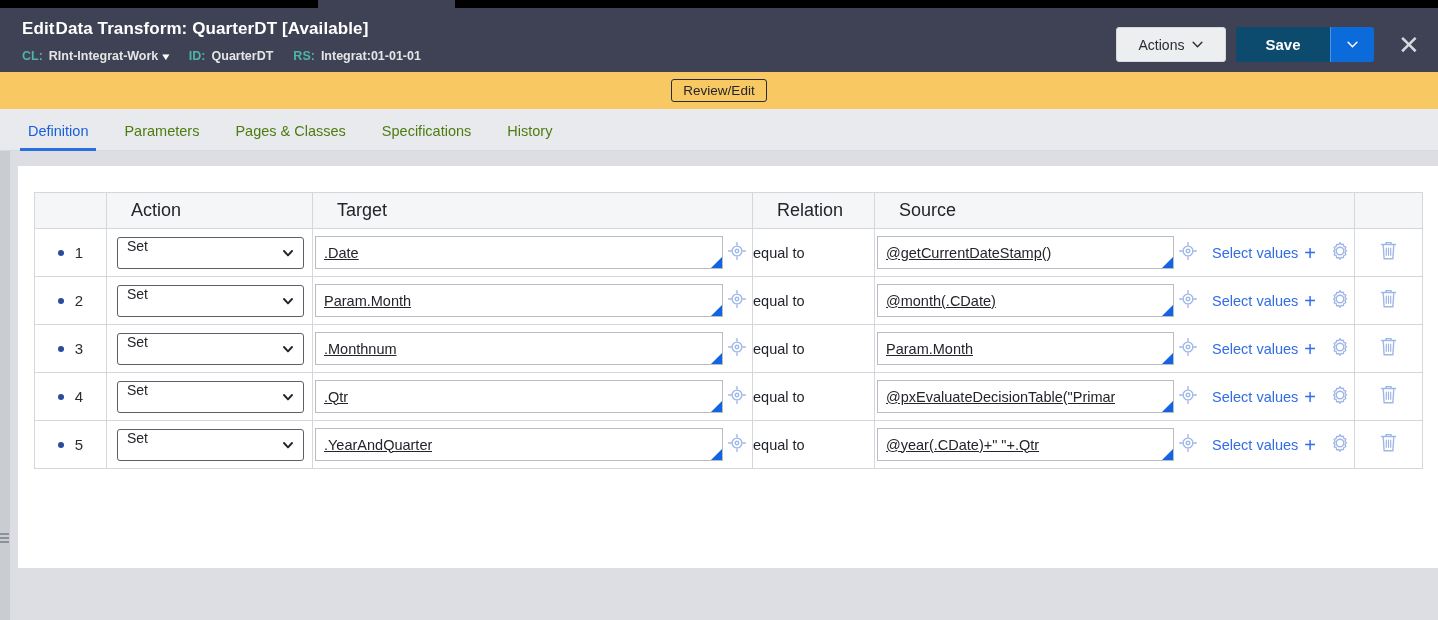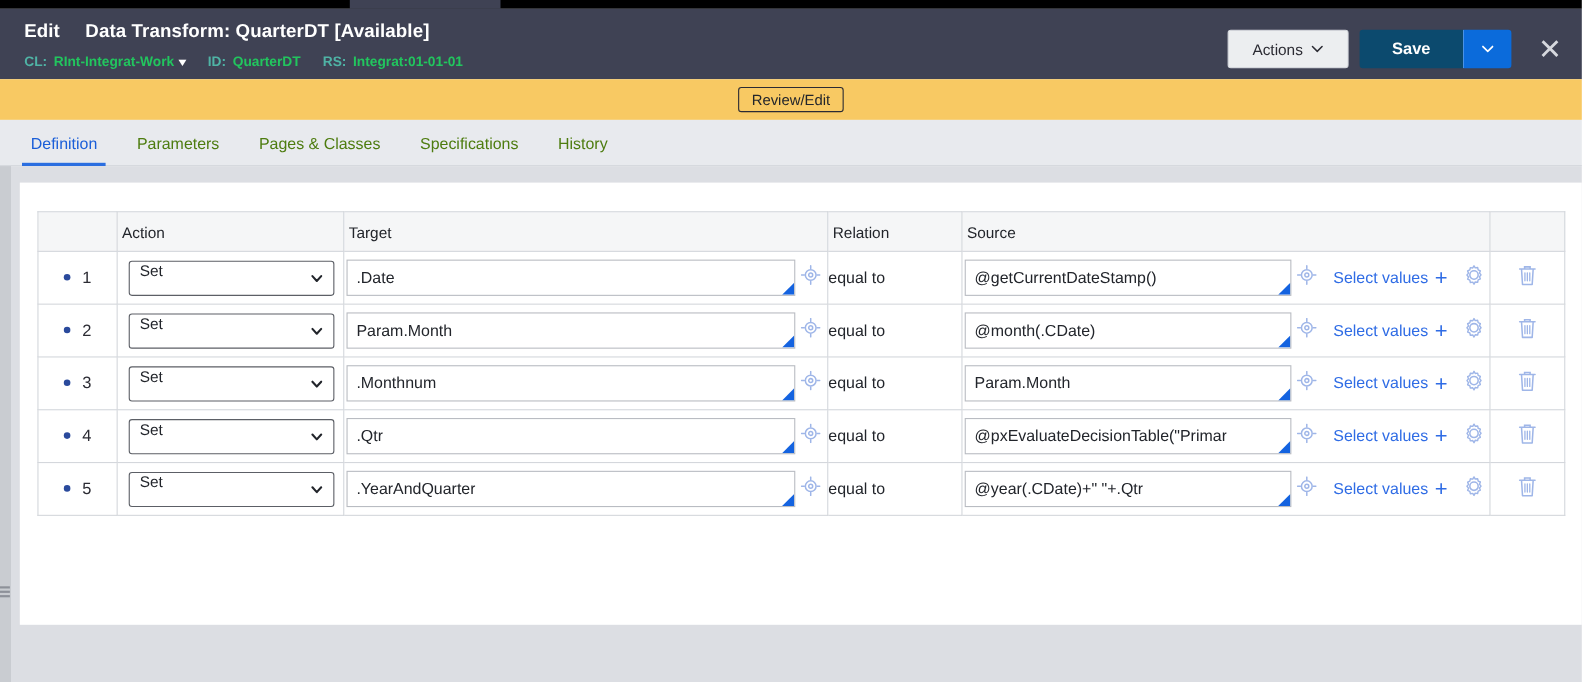--- a/index.html
+++ b/index.html
@@ -25,28 +25,28 @@
   .header {
     position: absolute; left: 0; top: 8px; width: 1438px; height: 64px;
     background: #3f4254;
     color: #ffffff;
   }
   .hdr-title {
     position: absolute; left: 22px; top: 11px;
     font-size: 17px; font-weight: bold; letter-spacing: .1px;
     white-space: nowrap;
   }
-  .hdr-title .lead { margin-right: 23px; }
+  .hdr-title .lead { margin-right: 1px; }
   .hdr-sub {
     position: absolute; left: 22px; top: 41px;
     font-size: 12.5px; font-weight: bold;
     white-space: nowrap;
   }
   .hdr-sub .lbl { color: #4fb3a5; margin-right: 6px; }
-  .hdr-sub .val { color: #22c55e; margin-right: 20px; }
+  .hdr-sub .val { color: #e5e5e5; margin-right: 20px; }
   .hdr-sub .caret {
     display: inline-block; margin-left: 5px; margin-right: 20px;
     font-size: 11px; font-weight: normal; color: #ffffff;
     transform: scaleX(1.3);
   }
   .hdr-actions {
     position: absolute; right: 16px; top: 19px;
     display: flex; align-items: center; gap: 10px;
   }
   .btn-light {
@@ -131,22 +131,22 @@
     position: absolute; left: 16px; top: 26px;
     width: 1388px;
     border: 1px solid #d4d7dc; border-collapse: collapse;
     table-layout: fixed;
   }
   .tbl th, .tbl td {
     border: 1px solid #d4d7dc; padding: 0; vertical-align: middle;
   }
   .tbl thead th {
     background: #f5f6f7; height: 36px; text-align: left;
-    font-size: 14px; font-weight: normal; color: #22252b;
-    padding-left: 4px;
+    font-size: 18px; font-weight: normal; color: #22252b;
+    padding-left: 24px;
   }
   .c-num   { width: 72px; }
   .c-act   { width: 206px; }
   .c-tgt   { width: 440px; }
   .c-rel   { width: 122px; }
   .c-src   { width: 480px; }
   .c-del   { width: 68px; }
   .tbl tbody tr { height: 48px; }
   .cell-num {
     text-align: center; font-size: 15px; color: #2b2b33;
@@ -176,21 +176,21 @@
     padding: 0 4px 0 2px;
     display: flex; align-items: center;
   }
   .fld {
     position: relative; flex: 1; height: 33px;
     border: 1px solid #b9bcc2; background: #fff;
     display: flex; align-items: center; overflow: hidden;
   }
   .fld .txt {
     font-size: 14.5px; color: #22252b; padding-left: 8px;
-    white-space: nowrap; overflow: hidden;
+    white-space: nowrap; overflow: hidden; text-decoration: underline;
   }
   .fld .corner {
     position: absolute; right: 0; bottom: 0;
     width: 0; height: 0;
     border-left: 11px solid transparent;
     border-bottom: 11px solid #1463e0;
   }
   .target-cell .fld { margin-right: 0; }
 
   .crosshair { flex: 0 0 auto; margin: 0 2px 0 5px; }

